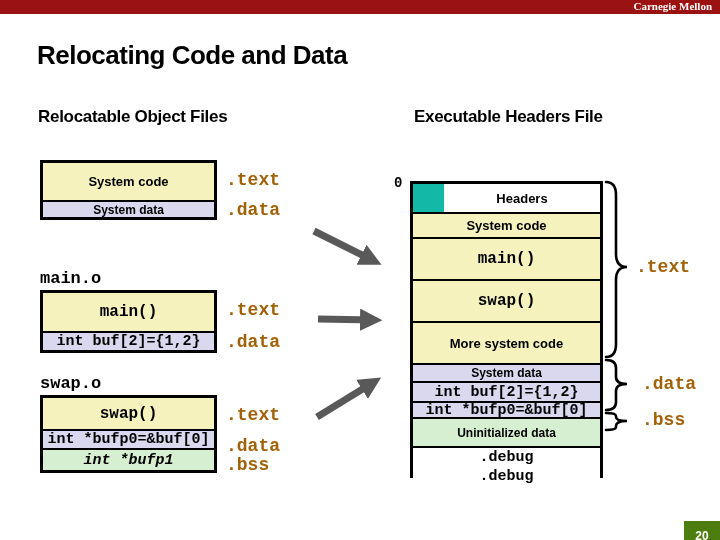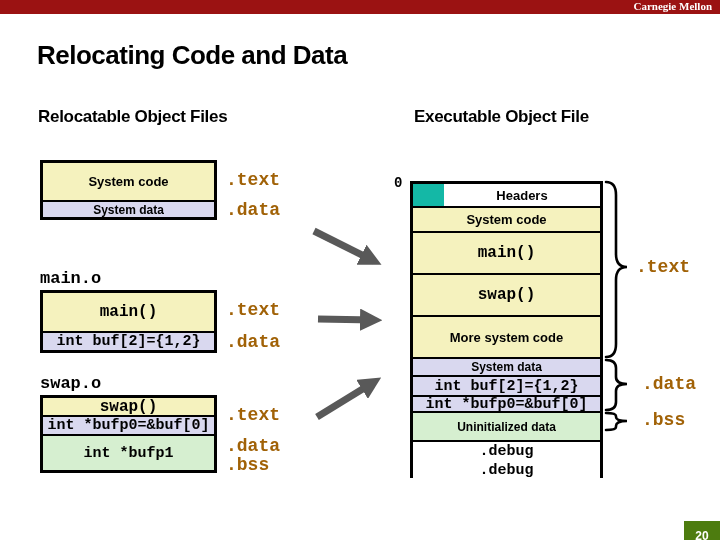--- a/index.html
+++ b/index.html
@@ -52,62 +52,62 @@
 <body>
 
 <div id="slide">
 
   <div class="brand-bar">
     <span>Carnegie Mellon</span>
   </div>
 
   <h1 class="slide-title">Relocating Code and Data</h1>
   <h2 class="col-heading heading-left">Relocatable Object Files</h2>
-  <h2 class="col-heading heading-right">Executable Object File</h2>
+  <h2 class="col-heading heading-right">Executable Headers File</h2>
 
   <div class="objbox" style="left:40px;top:160px;width:177px;height:60px;">
     <div class="row fill-text sans" style="flex:1;">System code</div>
     <div class="row fill-data sans-sm bt" style="height:17px;">System data</div>
   </div>
   <div class="seclabel" style="left:226px;top:170px;">.text</div>
   <div class="seclabel" style="left:226px;top:200px;">.data</div>
 
   <div class="modlabel" style="left:40px;top:269px;">main.o</div>
   <div class="objbox" style="left:40px;top:290px;width:177px;height:63px;">
     <div class="row fill-text mono" style="flex:1;">main()</div>
     <div class="row fill-data mono-sm bt" style="height:19px;">int buf[2]={1,2}</div>
   </div>
   <div class="seclabel" style="left:226px;top:300px;">.text</div>
   <div class="seclabel" style="left:226px;top:332px;">.data</div>
 
   <div class="modlabel" style="left:40px;top:374px;">swap.o</div>
   <div class="objbox" style="left:40px;top:395px;width:177px;height:78px;">
     <div class="row fill-text mono" style="flex:1;">swap()</div>
     <div class="row fill-data mono-sm bt" style="height:19px;">int *bufp0=&amp;buf[0]</div>
-    <div class="row fill-bss mono-sm bt" style="height:36px;">int *bufp1</div>
+    <div class="row fill-bss mono-sm bt" style="height:22px;font-style:italic;">int *bufp1</div>
   </div>
   <div class="seclabel" style="left:226px;top:405px;">.text</div>
   <div class="seclabel" style="left:226px;top:436px;">.data</div>
   <div class="seclabel" style="left:226px;top:455px;">.bss</div>
 
   <svg style="left:300px;top:222px;" width="100" height="205" viewBox="0 0 100 205">
     <defs>
       <marker id="ah" markerWidth="3.2" markerHeight="3.2" refX="2.0" refY="1.6" orient="auto" markerUnits="strokeWidth">
         <path d="M0,0 L3.2,1.6 L0,3.2 Z" fill="#595959"></path>
       </marker>
     </defs>
     <line x1="14" y1="9" x2="74" y2="39" stroke="#595959" stroke-width="7" marker-end="url(#ah)"></line>
     <line x1="18" y1="97" x2="74" y2="98" stroke="#595959" stroke-width="7" marker-end="url(#ah)"></line>
     <line x1="17" y1="195" x2="74" y2="160" stroke="#595959" stroke-width="7" marker-end="url(#ah)"></line>
   </svg>
 
   <div class="origin">0</div>
 
   <div class="objbox" style="left:410px;top:181px;width:193px;height:297px;">
-    <div class="row fill-white sans" style="height:22px;margin-left:31px;">Headers</div>
+    <div class="row fill-white sans" style="height:28px;margin-left:31px;">Headers</div>
     <div class="row fill-text sans bt" style="height:25px;">System code</div>
     <div class="row fill-text mono bt" style="height:42px;">main()</div>
     <div class="row fill-text mono bt" style="height:42px;">swap()</div>
     <div class="row fill-text sans bt" style="height:42px;">More system code</div>
     <div class="row fill-data sans-sm bt" style="height:18px;">System data</div>
     <div class="row fill-data mono-sm bt" style="height:20px;">int buf[2]={1,2}</div>
     <div class="row fill-data mono-sm bt" style="height:16px;">int *bufp0=&amp;buf[0]</div>
     <div class="row fill-bss sans-sm bt" style="height:29px;">Uninitialized data</div>
     <div class="symrow">
       <div>.debug</div>

